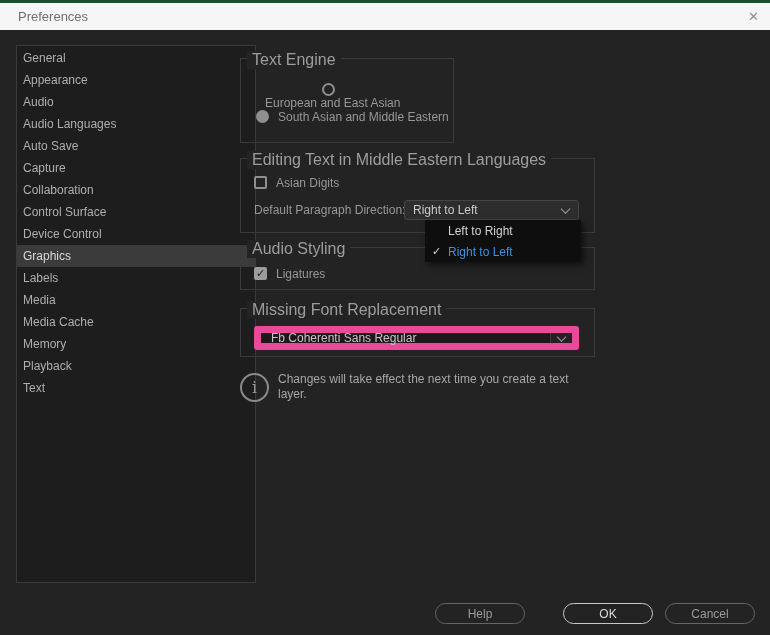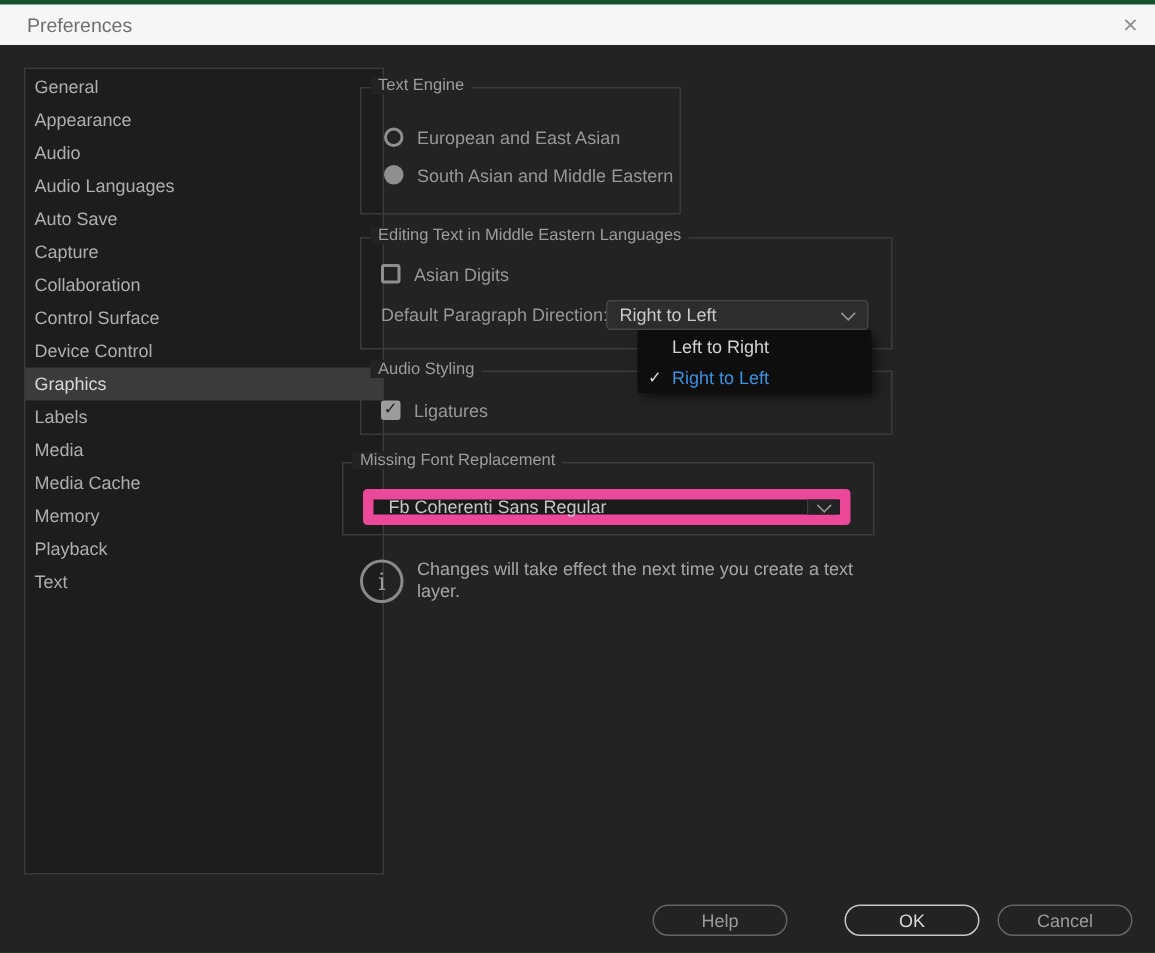--- a/index.html
+++ b/index.html
@@ -33,21 +33,21 @@
   .side-item {
     height: 22px; line-height: 22px; padding-left: 6px;
     font-size: 12px; color: #aeaeae; cursor: default;
   }
   .side-item.selected { background: #3b3b3b; color: #d9d9d9; }
 
   
   .group { position: absolute; border: 1px solid #3a3a3a; }
   .group .legend {
     position: absolute; top: -8px; left: 6px; padding: 0 5px;
-    background: #232323; font-size: 11px; color: #9d9d9d; white-space: nowrap;
+    background: #232323; font-size: 16px; color: #9d9d9d; white-space: nowrap;
   }
   .lbl { font-size: 12px; color: #979797; }
 
   
   .ctl-row { position: absolute; display: flex; align-items: center; }
   .radio {
     width: 13px; height: 13px; border-radius: 50%;
     border: 2px solid #8f8f8f; background: transparent; flex: 0 0 auto;
   }
   .radio.filled { background: #8f8f8f; border: 2px solid #8f8f8f; }
@@ -146,21 +146,21 @@
       <div class="side-item">Labels</div>
       <div class="side-item">Media</div>
       <div class="side-item">Media Cache</div>
       <div class="side-item">Memory</div>
       <div class="side-item">Playback</div>
       <div class="side-item">Text</div>
     </div>
 
     <div class="group" style="left:240px; top:28px; width:214px; height:85px;">
       <span class="legend">Text Engine</span>
-      <div class="ctl-row" style="left:15px; top:24px; height:17px;">
+      <div class="ctl-row" style="left:15px; top:24px; height:17px;flex-direction:column;">
         <span class="radio"></span>
         <span class="lbl">European and East Asian</span>
       </div>
       <div class="ctl-row" style="left:15px; top:49px; height:17px;">
         <span class="radio filled"></span>
         <span class="lbl">South Asian and Middle Eastern</span>
       </div>
     </div>
 
     <div class="group" style="left:240px; top:128px; width:355px; height:75px;">
@@ -177,21 +177,21 @@
     </div>
 
     <div class="group" style="left:240px; top:217px; width:355px; height:43px;">
       <span class="legend">Audio Styling</span>
       <div class="ctl-row" style="left:13px; top:18px; height:15px;">
         <span class="checkbox checked">✓</span>
         <span class="lbl">Ligatures</span>
       </div>
     </div>
 
-    <div class="group" style="left:228px; top:278px; width:355px; height:49px;">
+    <div class="group" style="left:240px; top:278px; width:355px; height:49px;">
       <span class="legend">Missing Font Replacement</span>
       <div class="font-select" style="left:13px; top:17px; width:325px; height:24px;">
         <span class="value">Fb Coherenti Sans Regular</span>
         <span class="chev-cell">
             <span class="chev"></span>
           </span>
       </div>
     </div>
 
   </div>

